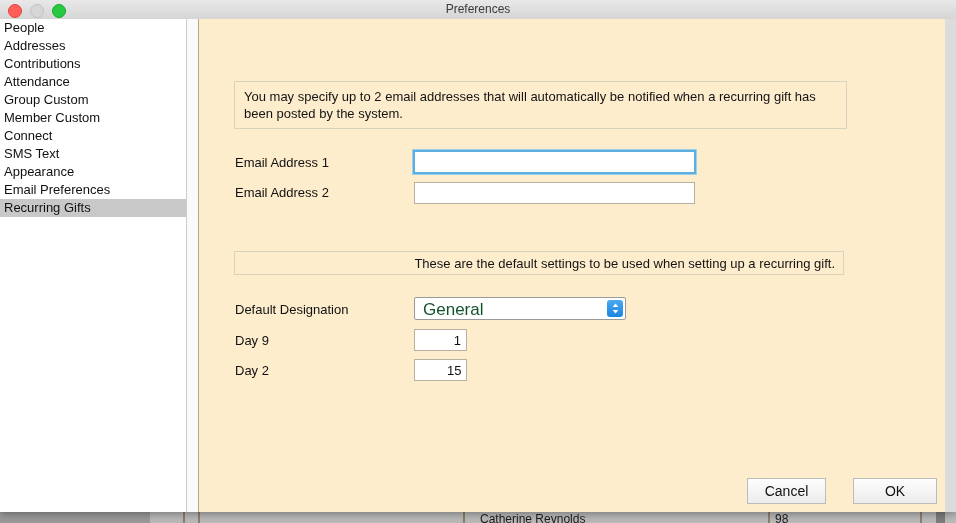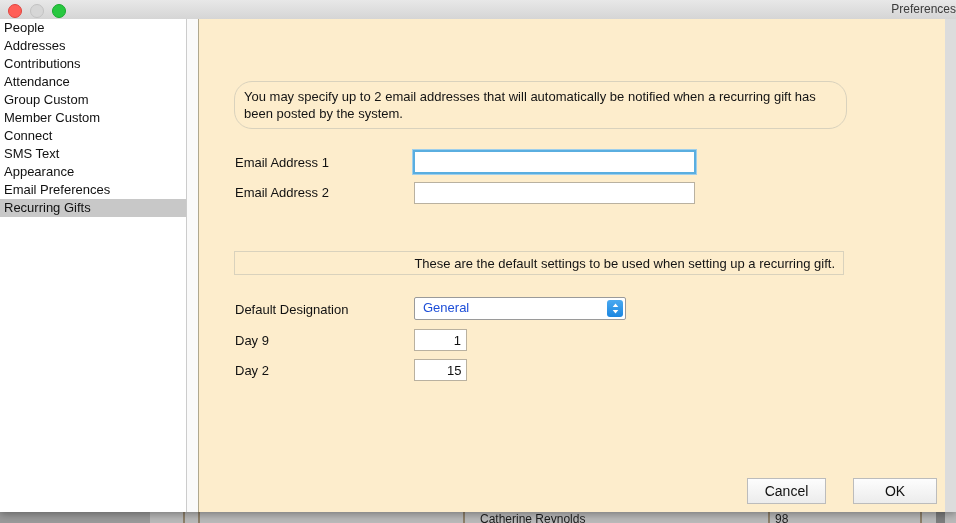--- a/index.html
+++ b/index.html
@@ -96,21 +96,21 @@
     width: 12px; height: 12px;
     border-radius: 50%;
     display: block;
   }
   .tl-close  { background: #ff5f57; border: .5px solid #e0443e; }
   .tl-min    { background: #d6d6d6; border: .5px solid #c2c2c2; }
   .tl-max    { background: #28c840; border: .5px solid #18a92e; }
   #window-title {
     position: absolute;
     left: 0; right: 0; top: 2px;
-    text-align: right;
+    text-align: center;
     font-size: 12px;
     color: #3a3a3a;
     font-family: "Liberation Sans", sans-serif;
   }
 
   
   #dialog-body {
     position: absolute;
     left: 0; top: 19px;
     width: 956px;
@@ -174,21 +174,21 @@
     border: 1px solid #d9d2bd;
     box-sizing: border-box;
     font-size: 13px;
     color: #141414;
     line-height: 17px;
     padding: 6px 8px 6px 9px;
     font-family: "Liberation Sans", sans-serif;
   }
   #banner-email {
     left: 35px; top: 62px;
-    width: 613px; height: 48px; border-radius: 18px;
+    width: 613px; height: 48px;
   }
   #banner-defaults {
     left: 35px; top: 232px;
     width: 610px; height: 24px;
     padding-top: 3px;
     text-align: right;
   }
 
   
   .field-label {
@@ -222,22 +222,22 @@
   .select-wrap {
     position: absolute;
     box-sizing: border-box;
     background: #ffffff;
     border: 1px solid #9a9a9a;
     border-radius: 2px;
   }
   .select-value {
     position: absolute;
     left: 8px; top: 2px;
-    font-size: 13px;
-    color: #1d4ed8;
+    font-size: 17px;
+    color: #14532d;
     font-family: "Liberation Sans", sans-serif;
   }
   .select-arrow-box {
     position: absolute;
     right: 2px; top: 2px;
     width: 16px; height: 17px;
     border-radius: 3px;
     background: linear-gradient(#4aa9f0, #1b86e0);
     display: flex;
     flex-direction: column;

